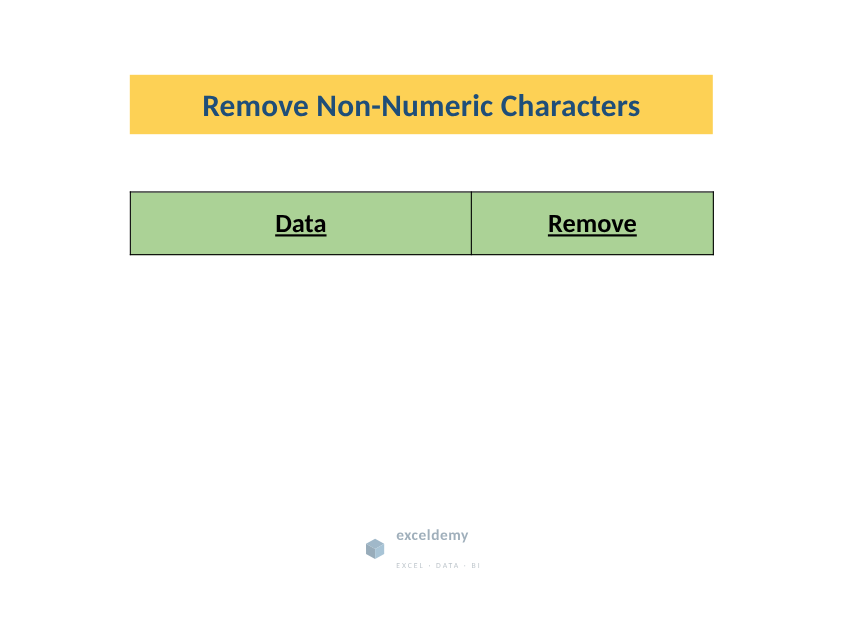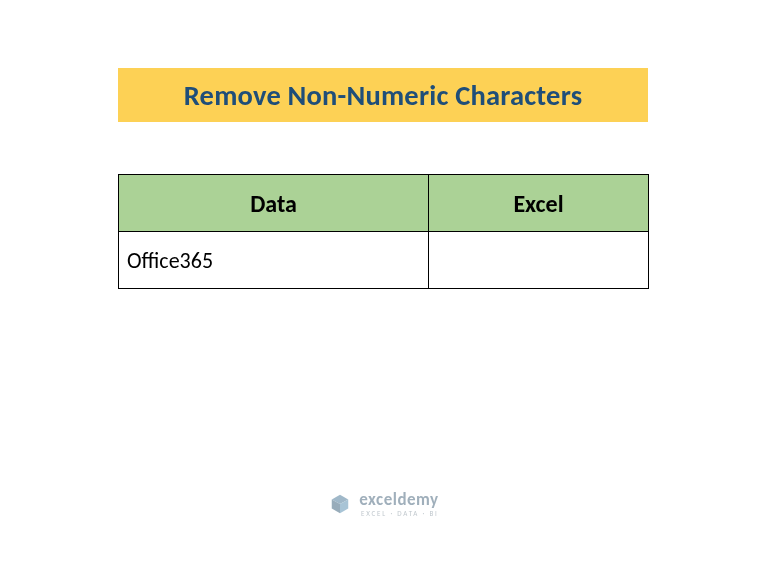--- a/index.html
+++ b/index.html
@@ -40,20 +40,21 @@
     top: 174px;
     width: 530px;
     border-collapse: collapse;
     table-layout: fixed;
   }
   .table th, .table td {
     border: 1px solid #000;
     height: 54px;
     vertical-align: middle;
     font-size: 22px;
+    text-decoration: underline;
   }
   .table th {
     background: #abd296;
     font-weight: 700;
     font-size: 24px;
     text-align: center;
   }
   .col-data  { width: 310px; }
   .col-result{ width: 220px; }
   .data-cell {
@@ -79,58 +80,54 @@
   .wm-icon {
     width: 22px;
     height: 22px;
   }
   .wm-text {
     display: flex;
     flex-direction: column;
     line-height: 1;
   }
   .wm-brand {
-    font-size: 17px;
+    font-size: 14px;
     font-weight: 600;
     color: #3a5a73;
     letter-spacing: 0.5px;
   }
   .wm-tag {
     font-size: 7px;
     letter-spacing: 1.8px;
     color: #7a8a96;
-    margin-top: 2px;
+    margin-top: 16px;
     text-align: right;
   }
 </style>
 </head>
 <body>
 
 <div class="canvas">
 
   <div class="title-bar">
     <span class="title-text">Remove Non-Numeric Characters</span>
   </div>
 
   <table class="table">
     <colgroup>
       <col class="col-data">
       <col class="col-result">
     </colgroup>
     <thead>
       <tr>
         <th>Data</th>
-        <th>Excel</th>
+        <th>Remove</th>
       </tr>
     </thead>
     <tbody>
-      <tr>
-        <td class="data-cell">Office365</td>
-        <td class="result-cell"></td>
-      </tr>
     </tbody>
   </table>
 
   <div class="watermark">
     <svg class="wm-icon" viewBox="0 0 24 24">
       <path d="M12 2 L21 7 L12 12 L3 7 Z" fill="#3a6d8f"></path>
       <path d="M3 7 L12 12 L12 22 L3 17 Z" fill="#2a5370"></path>
       <path d="M21 7 L12 12 L12 22 L21 17 Z" fill="#4c86aa"></path>
     </svg>
     <div class="wm-text">

